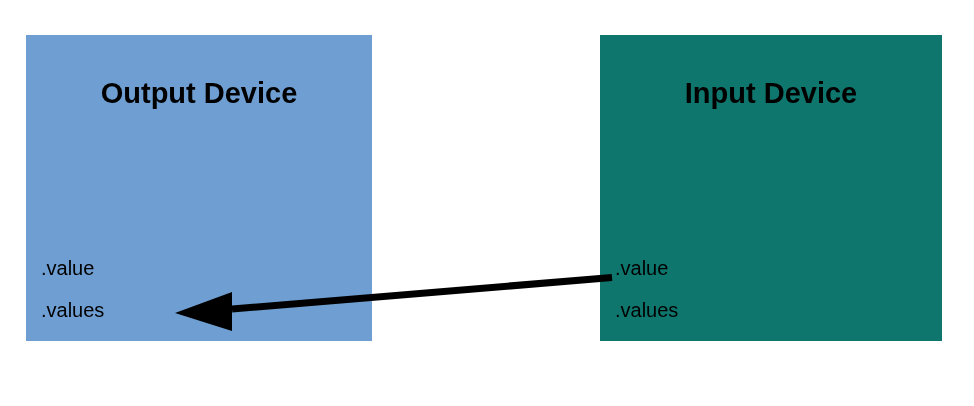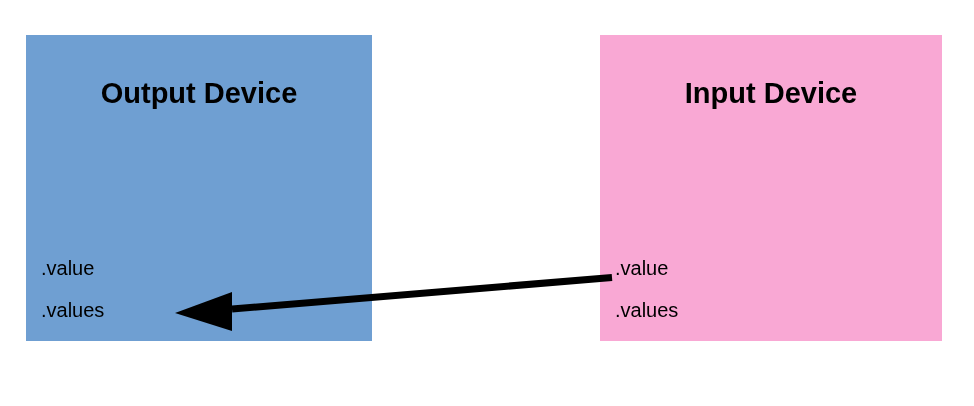--- a/index.html
+++ b/index.html
@@ -74,21 +74,21 @@
 <div id="canvas">
 
   <div class="device-box" id="output-device-box" style="background:#6f9fd2;">
     <div class="device-title">Output Device</div>
     <div class="property-list">
       <div class="property-item">.value</div>
       <div class="property-item">.values</div>
     </div>
   </div>
 
-  <div class="device-box" id="input-device-box" style="background:#f9a8d4;">
+  <div class="device-box" id="input-device-box" style="background:#0f766e;">
     <div class="device-title">Input Device</div>
     <div class="property-list">
       <div class="property-item">.value</div>
       <div class="property-item">.values</div>
     </div>
   </div>
 
   <svg id="arrow-layer" viewBox="0 0 974 406">
     <g>
       <line x1="612" y1="277.5" x2="232" y2="309" stroke="#000000" stroke-width="7" stroke-linecap="butt"></line>

